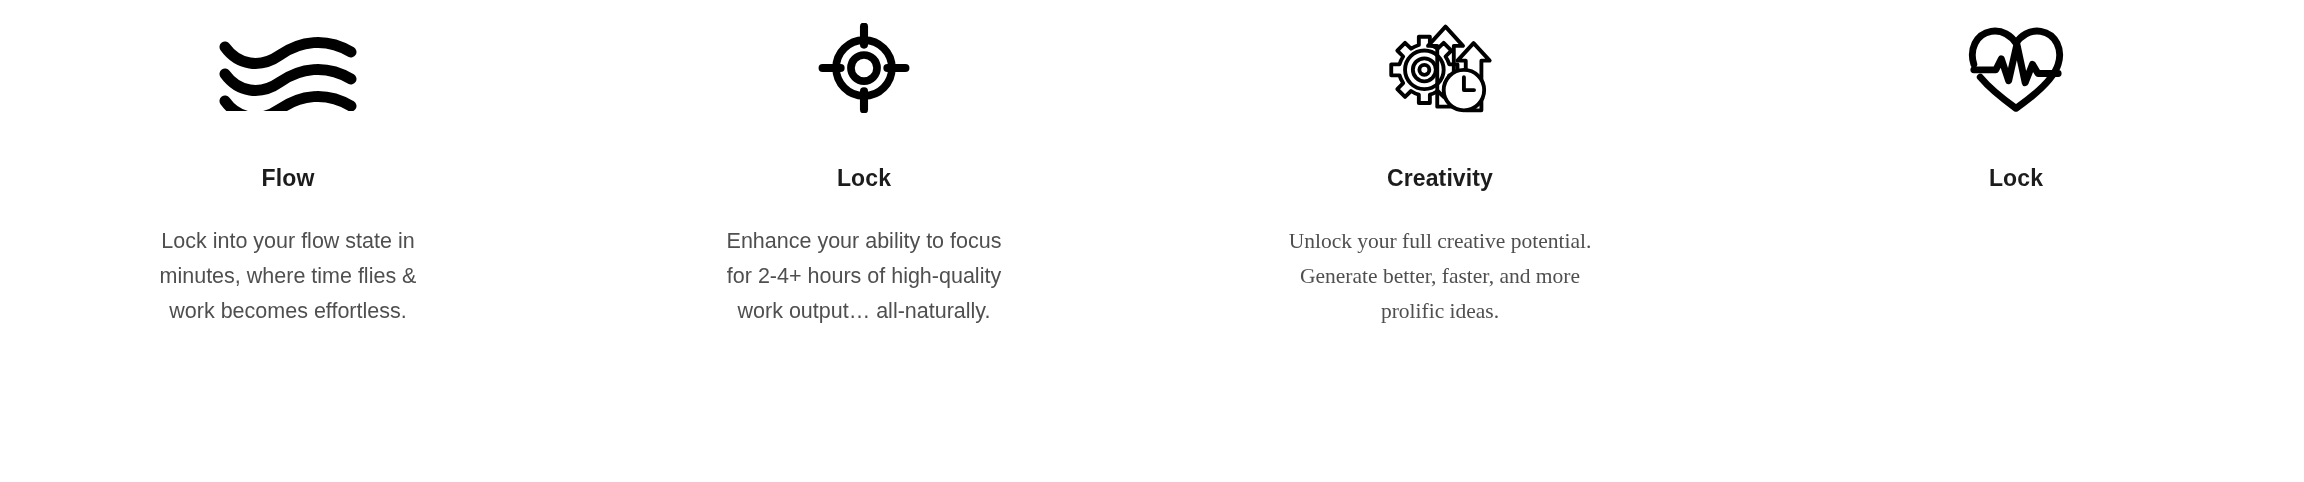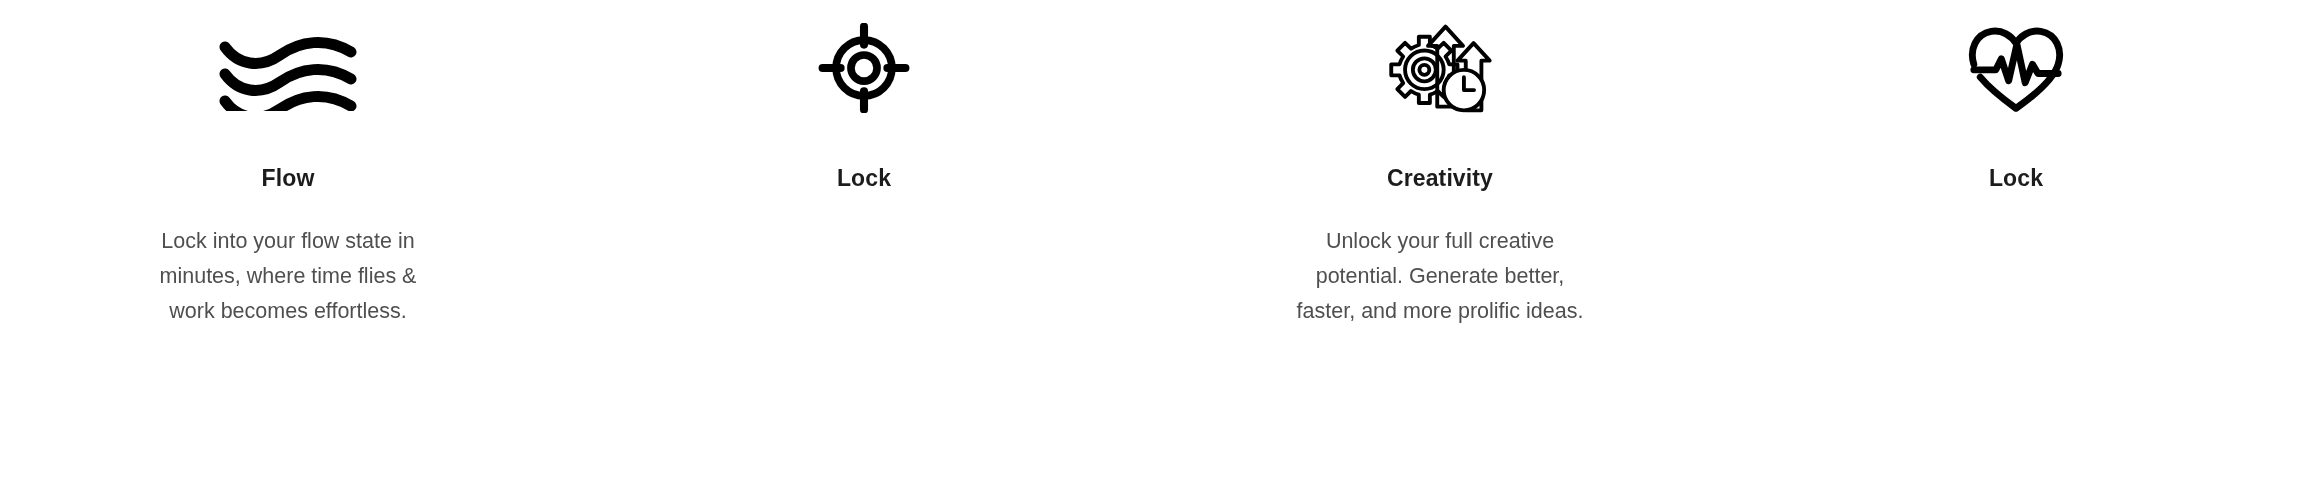--- a/index.html
+++ b/index.html
@@ -50,21 +50,21 @@
   .feature-desc {
     margin-top: 33px;
     font-size: 21.5px;
     font-weight: normal;
     color: #4f4f4f;
     line-height: 35px;
     text-align: center;
     width: 300px;
   }
   .col-mood .feature-desc { width: 308px; }
-  .col-creativity .feature-desc { width: 305px; }
+  .col-creativity .feature-desc { width: 305px; font-family: Liberation Serif, serif; }
   .col-focus .feature-desc { width: 300px; }
 </style>
 </head>
 <body>
 
 <div class="features-row">
 
   <div class="feature-col col-flow">
     <div class="icon-wrap">
       <svg width="140" height="86" viewBox="0 0 140 86" fill="none" stroke="#000000" stroke-width="11" stroke-linecap="round" stroke-linejoin="round">
@@ -82,20 +82,21 @@
       <svg width="118" height="90" viewBox="0 0 100 100" fill="none" stroke="#000000" stroke-linecap="round">
         <circle cx="50" cy="50" r="31" stroke-width="8.5"></circle>
         <circle cx="50" cy="50" r="14.5" stroke-width="8.5"></circle>
         <path d="M50 4 V24" stroke-width="9"></path>
         <path d="M50 76 V96" stroke-width="9"></path>
         <path d="M4 50 H24" stroke-width="9"></path>
         <path d="M76 50 H96" stroke-width="9"></path>
       </svg>
     </div>
     <div class="feature-title">Lock</div>
+    <div class="feature-desc">Enhance your ability to focus for 2-4+ hours of high-quality work output… all-naturally.</div>
   </div>
 
   <div class="feature-col col-creativity">
     <div class="icon-wrap">
       <svg width="120" height="92" viewBox="0 0 120 100" fill="none" stroke="#000000" stroke-width="4.2" stroke-linecap="round" stroke-linejoin="round">
 
         <path d="M57 92 V26 H47 L66 5 L85 26 H75 V92 Z"></path>
 
         <path d="M88 96 V42 H79 L96.5 23 L114 42 H105 V96 Z"></path>
 

